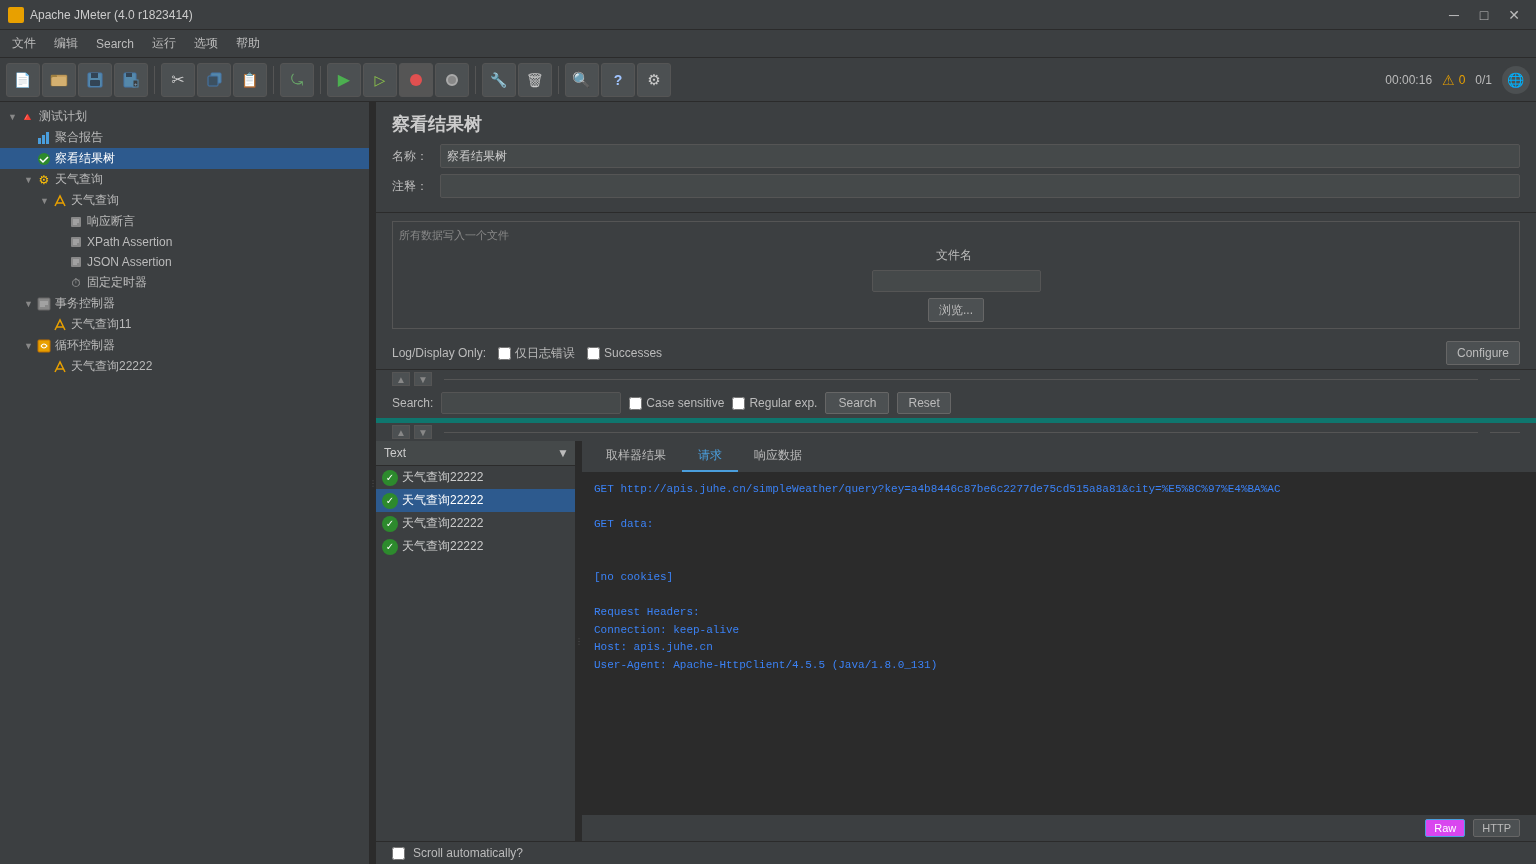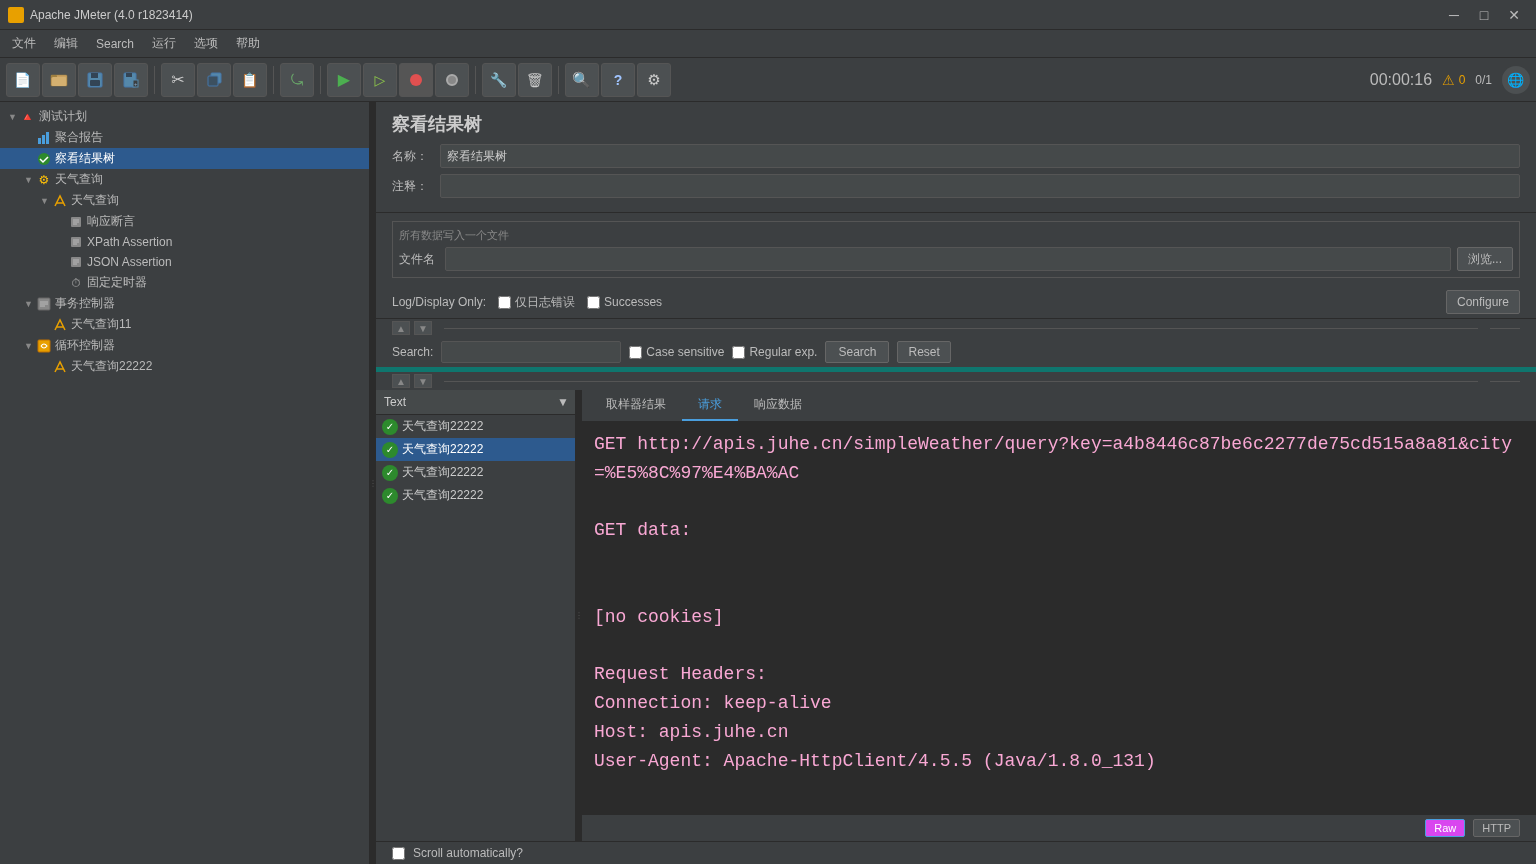--- a/index.html
+++ b/index.html
@@ -56,21 +56,21 @@
       border-radius: 3px;
       display: flex;
       align-items: center;
       justify-content: center;
       cursor: pointer;
       color: #ccc;
       font-size: 14px;
     }
     .tb-separator { width: 1px; height: 28px; background: #555; margin: 0 4px; }
     .tb-spacer { flex: 1; }
-    .tb-time { color: #bbb; font-size: 16px; margin-right: 8px; }
+    .tb-time { color: #bbb; font-size: 12px; margin-right: 8px; }
     .tb-warning { display: flex; align-items: center; gap: 4px; color: #e8a000; font-size: 12px; }
     .tb-ratio { color: #bbb; font-size: 12px; margin: 0 8px; }
     .tb-globe { width: 28px; height: 28px; background: #4c5052; border-radius: 50%; display: flex; align-items: center; justify-content: center; color: #89b; font-size: 14px; }
 
     
     .main-container {
       display: flex;
       height: calc(864px - 102px);
     }
 
@@ -125,21 +125,21 @@
     }
 
     
     .file-section {
       border: 1px solid #555;
       margin: 8px 16px;
       padding: 6px;
       border-radius: 0;
     }
     .file-section-title { font-size: 11px; color: #888; margin-bottom: 4px; }
-    .file-row { display: flex; align-items: center; gap: 6px; }
+    .file-row { display: flex; align-items: center; gap: 6px; flex-direction: column; }
     .file-input {
       flex: 1;
       background: #45494a;
       border: 1px solid #555;
       color: #ccc;
       padding: 3px 6px;
       font-size: 12px;
       height: 24px;
       border-radius: 2px;
     }
@@ -284,22 +284,22 @@
     }
     .detail-tab.active { color: #4a9edd; border-bottom-color: #4a9edd; }
     .detail-content {
       flex: 1;
       overflow-y: auto;
       padding: 8px 12px;
       background: #2b2b2b;
     }
     .detail-content pre {
       font-family: 'Courier New', monospace;
-      font-size: 18px;
-      color: #f9a8d4;
+      font-size: 11px;
+      color: #3b82f6;
       white-space: pre-wrap;
       word-break: break-all;
       line-height: 1.6;
     }
 
     
     .bottom-bar {
       display: flex;
       align-items: center;
       padding: 4px 16px;

